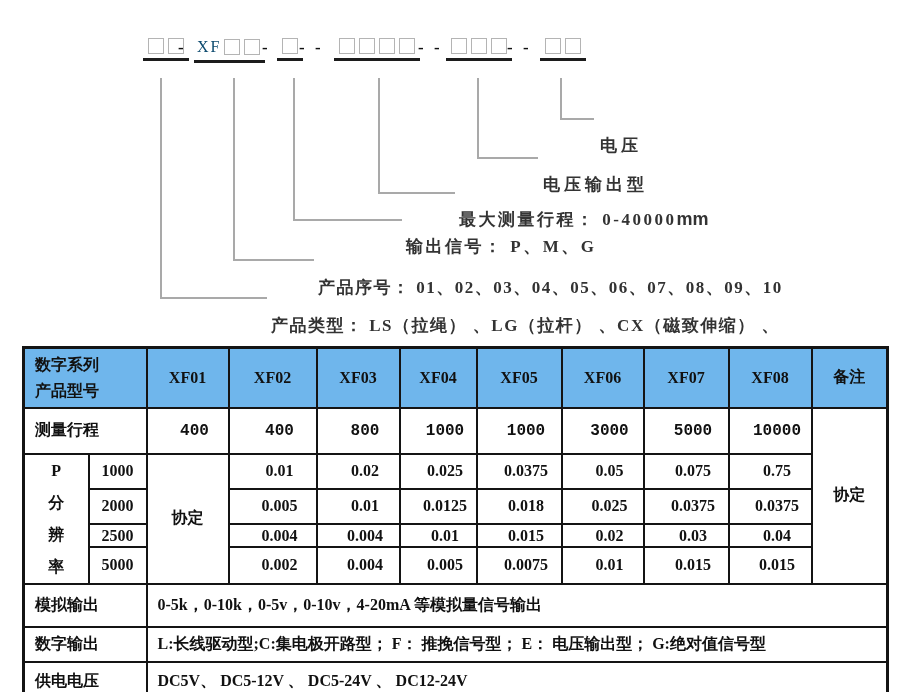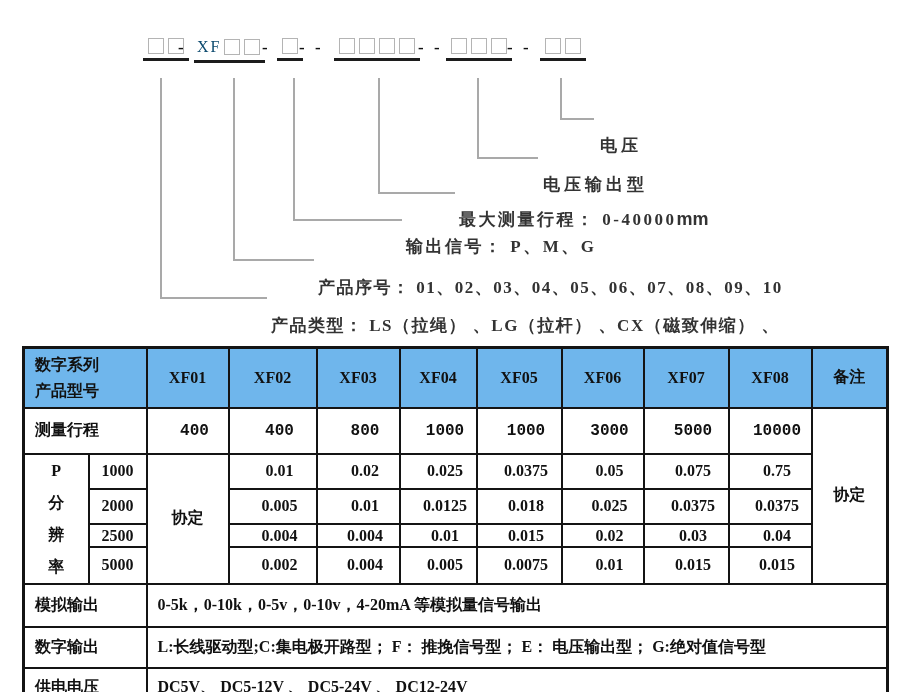--- a/index.html
+++ b/index.html
@@ -198,21 +198,21 @@
           <td class="num">0.005</td>
           <td class="num">0.0075</td>
           <td class="num">0.01</td>
           <td class="num">0.015</td>
           <td class="num">0.015</td>
         </tr>
         <tr style="height: 43px;">
           <td class="lab" colspan="2">模拟输出</td>
           <td class="lab" colspan="9">0-5k，0-10k，0-5v，0-10v，4-20mA 等模拟量信号输出</td>
         </tr>
-        <tr style="height: 41px;">
+        <tr style="height: 35px;">
           <td class="lab" colspan="2">数字输出</td>
           <td class="lab" colspan="9">L:长线驱动型;C:集电极开路型； F： 推挽信号型； E： 电压输出型； G:绝对值信号型</td>
         </tr>
         <tr style="height: 41px;">
           <td class="lab" colspan="2">供电电压</td>
           <td class="lab" colspan="9">DC5V、 DC5-12V 、 DC5-24V  、 DC12-24V</td>
         </tr>
       </tbody>
   </table>
 </div>

